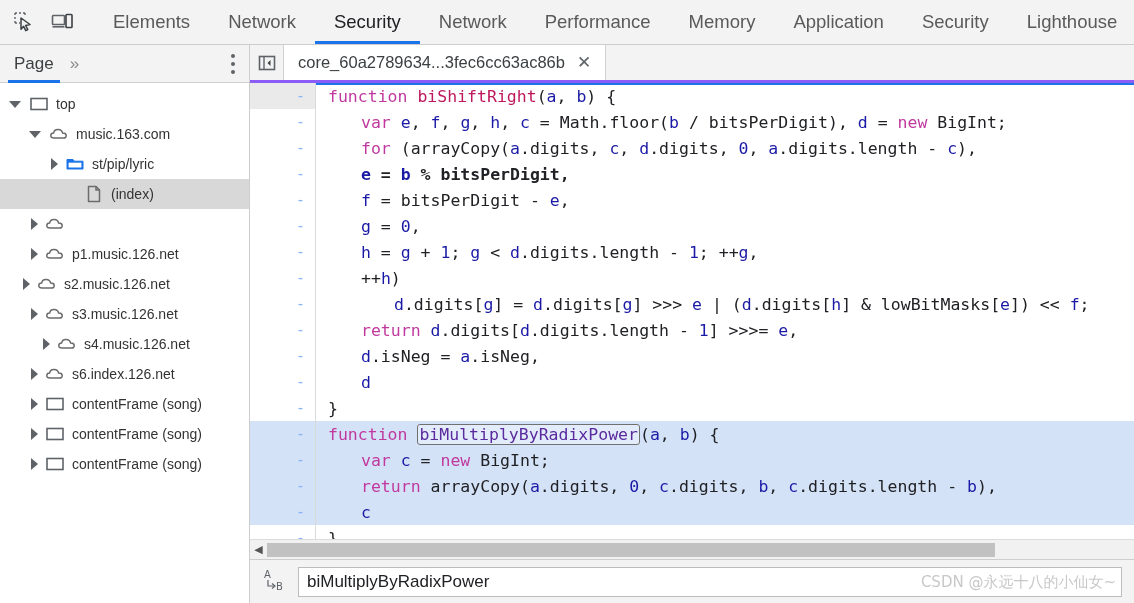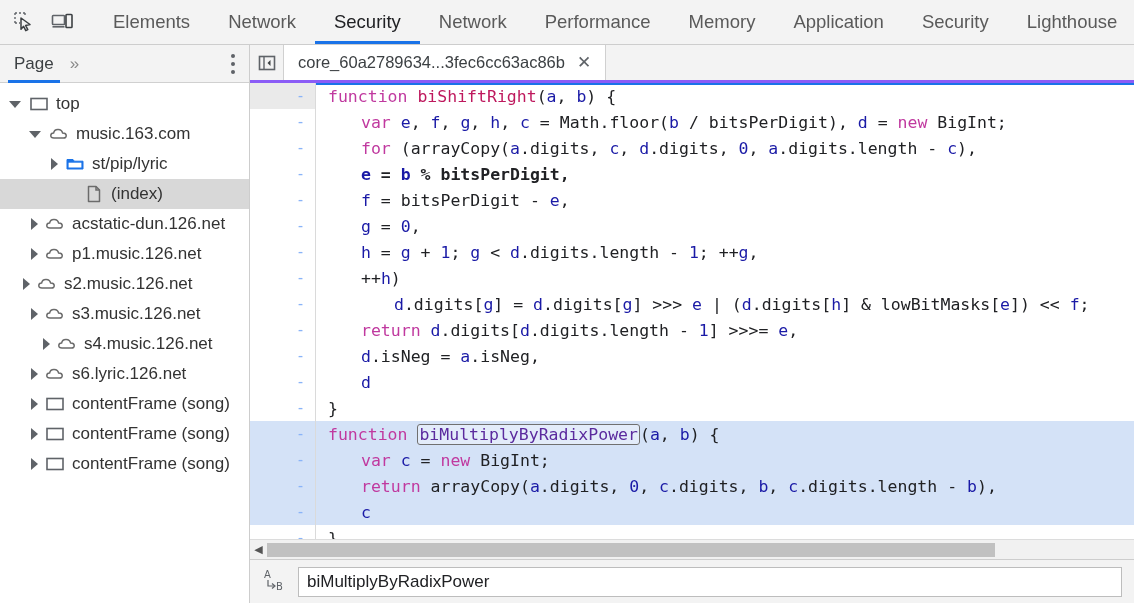--- a/index.html
+++ b/index.html
@@ -94,21 +94,21 @@
   .tree-row.selected { background: #d8d8d8; }
   .tw {
     width: 14px; height: 14px; flex: none;
     display: flex; align-items: center; justify-content: center;
     margin-right: 2px;
   }
   .tw.open  { border-left: 6px solid transparent; border-right: 6px solid transparent; border-top: 7px solid #5f6368; width:0;height:0; margin-right:8px; margin-left:1px;}
   .tw.closed{ border-top: 6px solid transparent; border-bottom: 6px solid transparent; border-left: 7px solid #5f6368; width:0;height:0; margin-right:7px; margin-left:3px;}
   .tw.none  { width: 14px; }
   .tico { width: 20px; height: 20px; flex: none; margin-right: 7px; display:block; }
-  .tlabel { font-size: 17px; color: #333; }
+  .tlabel { font-size: 14px; color: #333; }
 
   
   #editor-col { flex: 1; display: flex; flex-direction: column; min-width: 0; }
   #editor-tabbar {
     height: 38px; background: #f3f3f3;
     border-bottom: 3px solid #8b5cf6;
     display: flex; align-items: stretch;
   }
   .sidebar-toggle {
     width: 34px; display: flex; align-items: center; justify-content: center;
@@ -266,21 +266,20 @@
             <path d="M4.5 2.5 H12 L15.5 6 V17.5 H4.5 Z" fill="none" stroke="#6b6b6b" stroke-width="1.5" stroke-linejoin="round"></path>
             <path d="M12 2.5 V6 H15.5" fill="none" stroke="#6b6b6b" stroke-width="1.5"></path>
           </svg>
           <span class="tlabel">(index)</span>
         </div>
         <div class="tree-row" style="padding-left: 28px;">
           <span class="tw closed"></span>
           <svg class="tico" viewBox="0 0 20 20">
             <path d="M5 14 Q1.6 14 1.8 11.4 Q2 9 4.6 9.1 Q5.2 5.2 9.2 5.4 Q13 5.6 13.6 9.1 Q17 9 17.2 11.4 Q17.4 14 14.4 14 Z" fill="none" stroke="#6b6b6b" stroke-width="1.5" stroke-linejoin="round"></path>
           </svg>
-          <span class="tlabel">acstatic-dun.126.net</span>
         </div>
         <div class="tree-row" style="padding-left: 28px;">
           <span class="tw closed"></span>
           <svg class="tico" viewBox="0 0 20 20">
             <path d="M5 14 Q1.6 14 1.8 11.4 Q2 9 4.6 9.1 Q5.2 5.2 9.2 5.4 Q13 5.6 13.6 9.1 Q17 9 17.2 11.4 Q17.4 14 14.4 14 Z" fill="none" stroke="#6b6b6b" stroke-width="1.5" stroke-linejoin="round"></path>
           </svg>
           <span class="tlabel">p1.music.126.net</span>
         </div>
         <div class="tree-row" style="padding-left: 20px;">
           <span class="tw closed"></span>
@@ -301,21 +300,21 @@
           <svg class="tico" viewBox="0 0 20 20">
             <path d="M5 14 Q1.6 14 1.8 11.4 Q2 9 4.6 9.1 Q5.2 5.2 9.2 5.4 Q13 5.6 13.6 9.1 Q17 9 17.2 11.4 Q17.4 14 14.4 14 Z" fill="none" stroke="#6b6b6b" stroke-width="1.5" stroke-linejoin="round"></path>
           </svg>
           <span class="tlabel">s4.music.126.net</span>
         </div>
         <div class="tree-row" style="padding-left: 28px;">
           <span class="tw closed"></span>
           <svg class="tico" viewBox="0 0 20 20">
             <path d="M5 14 Q1.6 14 1.8 11.4 Q2 9 4.6 9.1 Q5.2 5.2 9.2 5.4 Q13 5.6 13.6 9.1 Q17 9 17.2 11.4 Q17.4 14 14.4 14 Z" fill="none" stroke="#6b6b6b" stroke-width="1.5" stroke-linejoin="round"></path>
           </svg>
-          <span class="tlabel">s6.lyric.126.net</span>
+          <span class="tlabel">s6.index.126.net</span>
         </div>
         <div class="tree-row" style="padding-left: 28px;">
           <span class="tw closed"></span>
           <svg class="tico" viewBox="0 0 20 20">
             <rect x="2" y="4.5" width="16" height="11" fill="none" stroke="#5f6368" stroke-width="1.6"></rect>
           </svg>
           <span class="tlabel">contentFrame (song)</span>
         </div>
         <div class="tree-row" style="padding-left: 28px;">
           <span class="tw closed"></span>
@@ -383,15 +382,16 @@
     <div id="statusbar">
       <span>
         <svg width="26" height="26" viewBox="0 0 26 26">
           <text x="2" y="11" font-family="DejaVu Sans, sans-serif" font-size="10" fill="#5f6368">A</text>
           <text x="14" y="23" font-family="DejaVu Sans, sans-serif" font-size="10" fill="#5f6368">B</text>
           <path d="M6 13 L6 19 L12 19" fill="none" stroke="#5f6368" stroke-width="1.2"></path>
           <path d="M10 16.5 L13 19 L10 21.5" fill="none" stroke="#5f6368" stroke-width="1.2"></path>
         </svg>
       </span>
       <input id="rename-input" type="text" value="biMultiplyByRadixPower" style="">
+      <div id="watermark">CSDN @永远十八的小仙女~</div>
     </div>
   </div>
 </div>
 
 </body></html>

